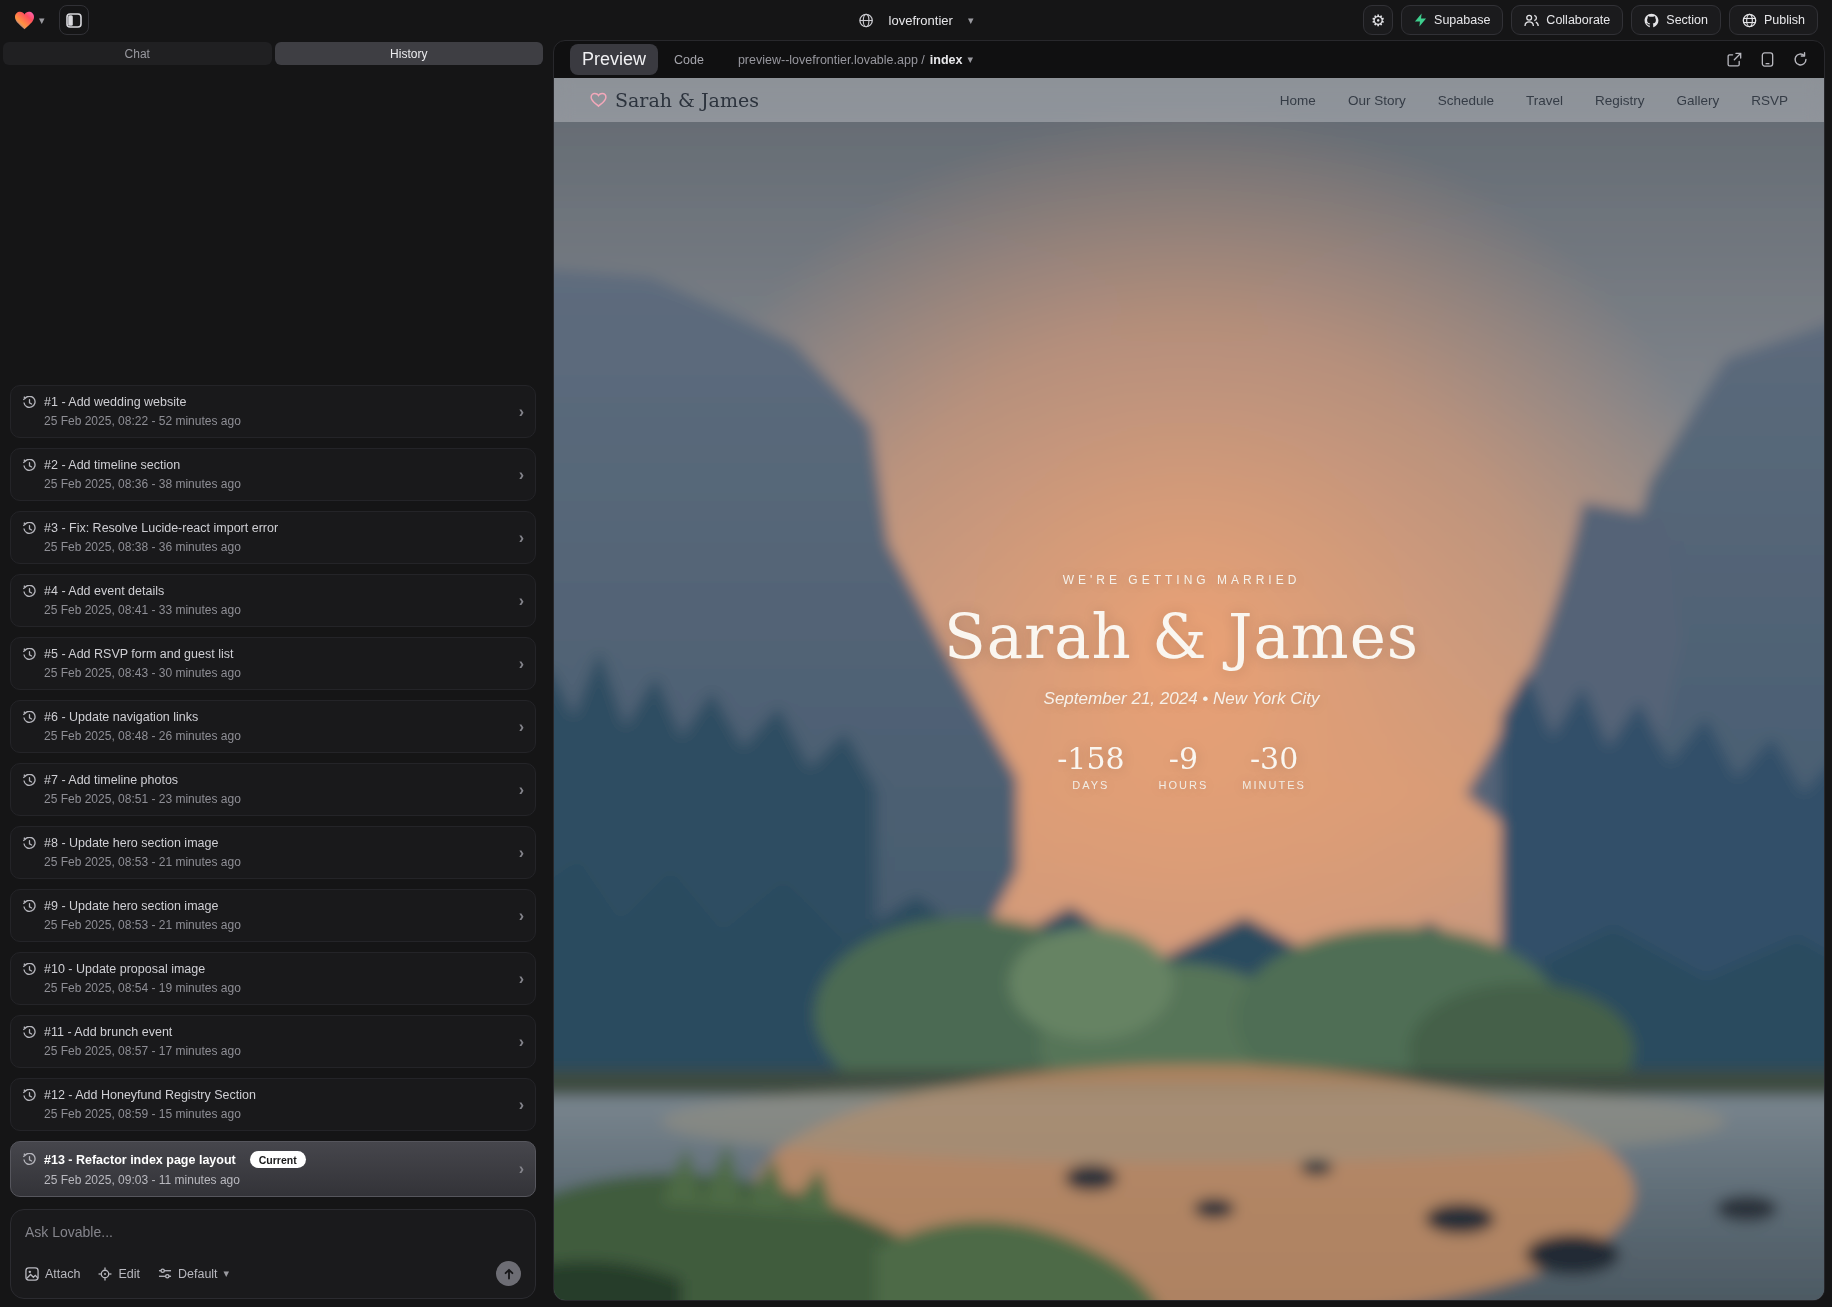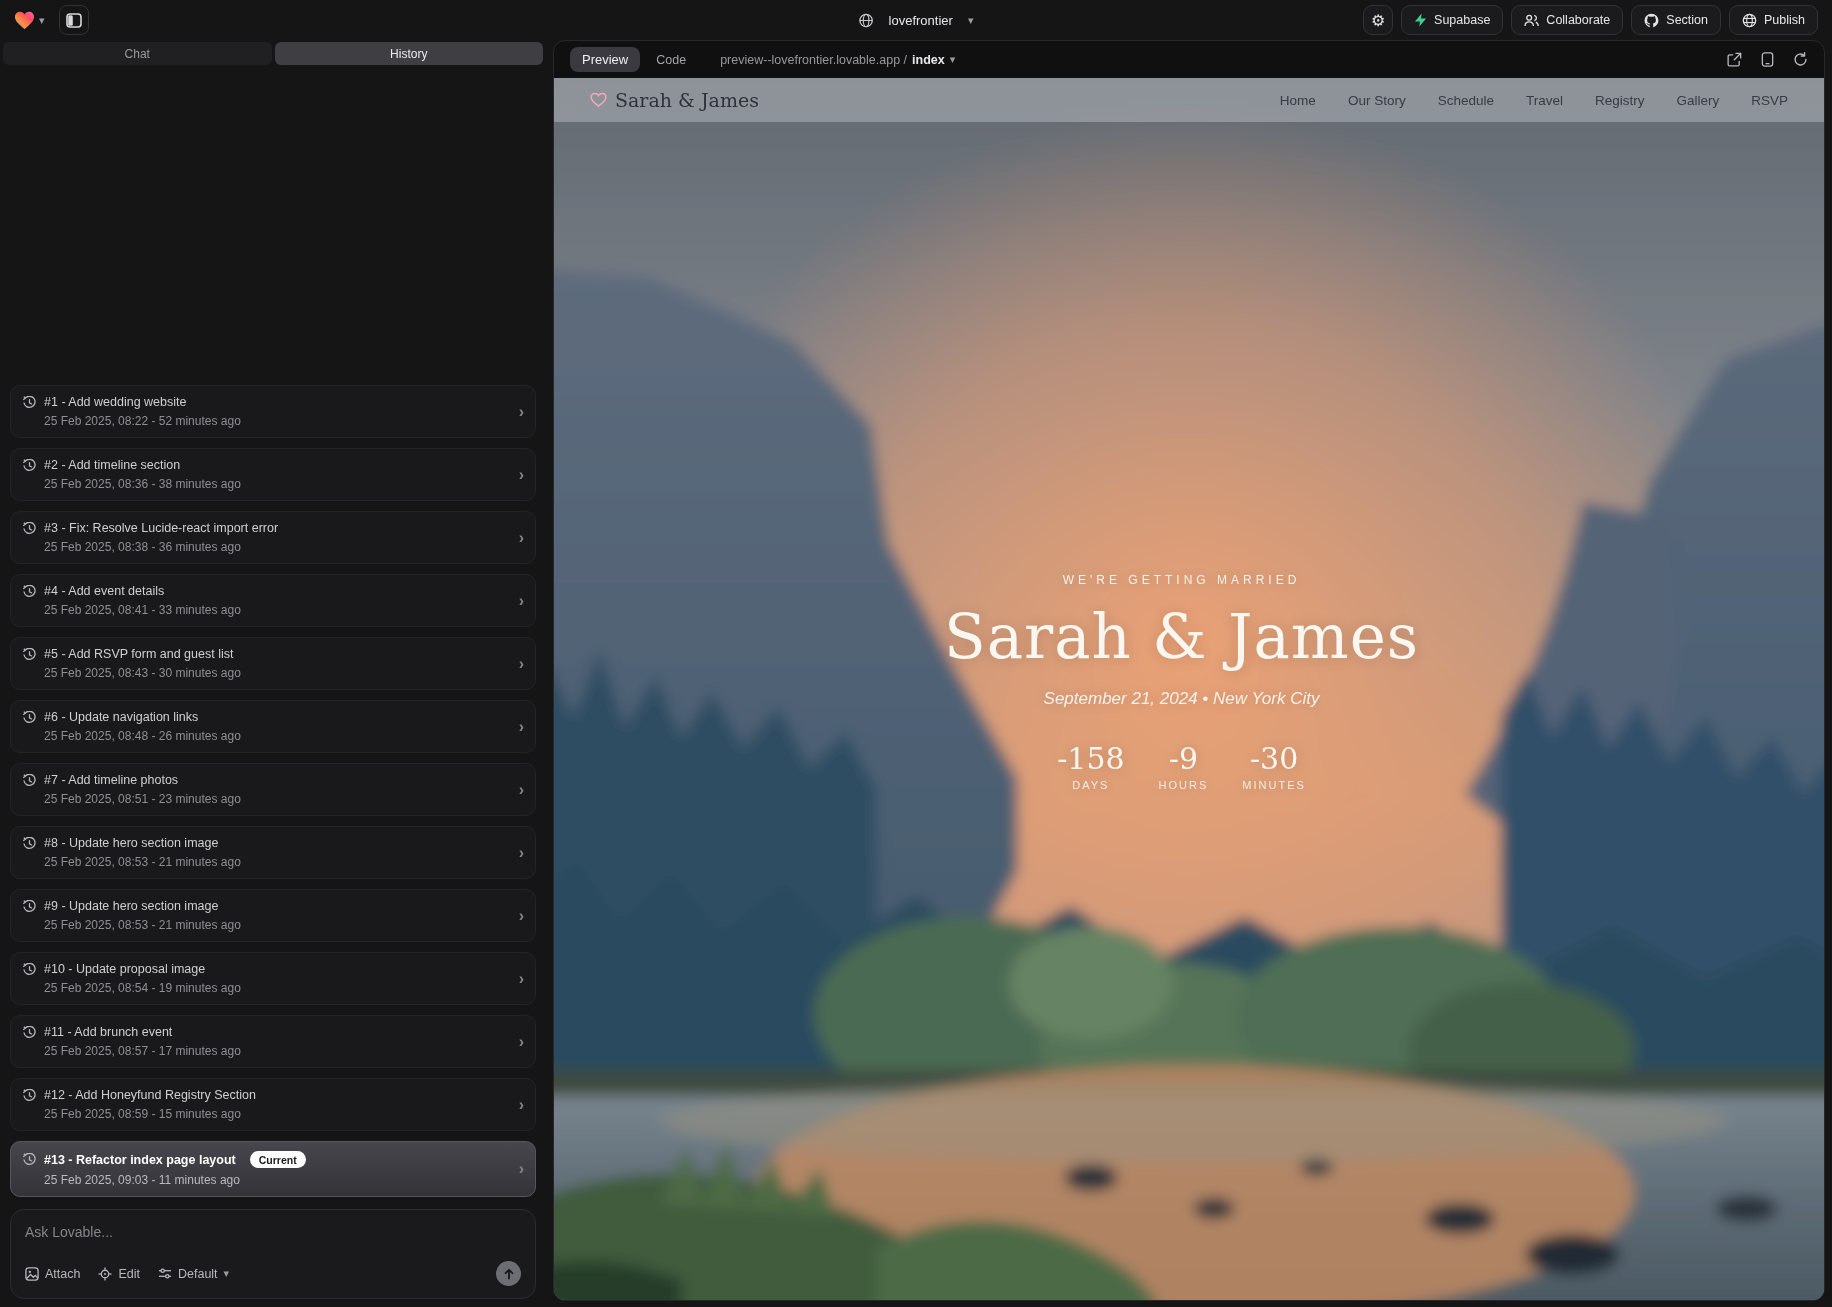--- a/index.html
+++ b/index.html
@@ -57,21 +57,21 @@
   .composer-row { display:flex; align-items:center; gap:18px; margin-top:20px; }
   .c-btn { display:flex; align-items:center; gap:6px; color:#b8b8bf; font-size:12.5px; cursor:pointer; }
   .send-btn { margin-left:auto; width:25px; height:25px; border-radius:50%; background:#6d6d74;
     display:flex; align-items:center; justify-content:center; }
 
   
   .preview-panel { position:absolute; left:553px; top:40px; width:1272px; height:1261px;
     border:1px solid #28282c; border-radius:12px; background:#101011; overflow:hidden; }
   .pv-toolbar { height:37px; display:flex; align-items:center; padding:0 16px; gap:6px; }
   .pv-pill { background:#3a3a40; color:#f0f0f2; border-radius:8px; padding:5px 12px;
-    font-size:13px; font-weight:500; }
+    font-size:18px; font-weight:500; }
   .pv-code { color:#a5a5ac; font-size:12.5px; padding:5px 10px; }
   .pv-url { margin-left:18px; font-size:12.5px; color:#97979e; display:flex; align-items:center; gap:5px;}
   .pv-url b { color:#e9e9ec; font-weight:600; }
   .pv-right { margin-left:auto; display:flex; align-items:center; gap:19px; color:#b7b7be; }
 
   
   .site { position:relative; width:100%; height:calc(100% - 37px); overflow:hidden; background:#6b7078; }
   .scene { position:absolute; inset:-16px; width:calc(100% + 32px); height:calc(100% + 32px); }
   .site-header { position:absolute; left:0; top:0; right:0; height:44px; display:flex;
     align-items:center; padding:0 36px; background:rgba(232,233,235,0.32);

